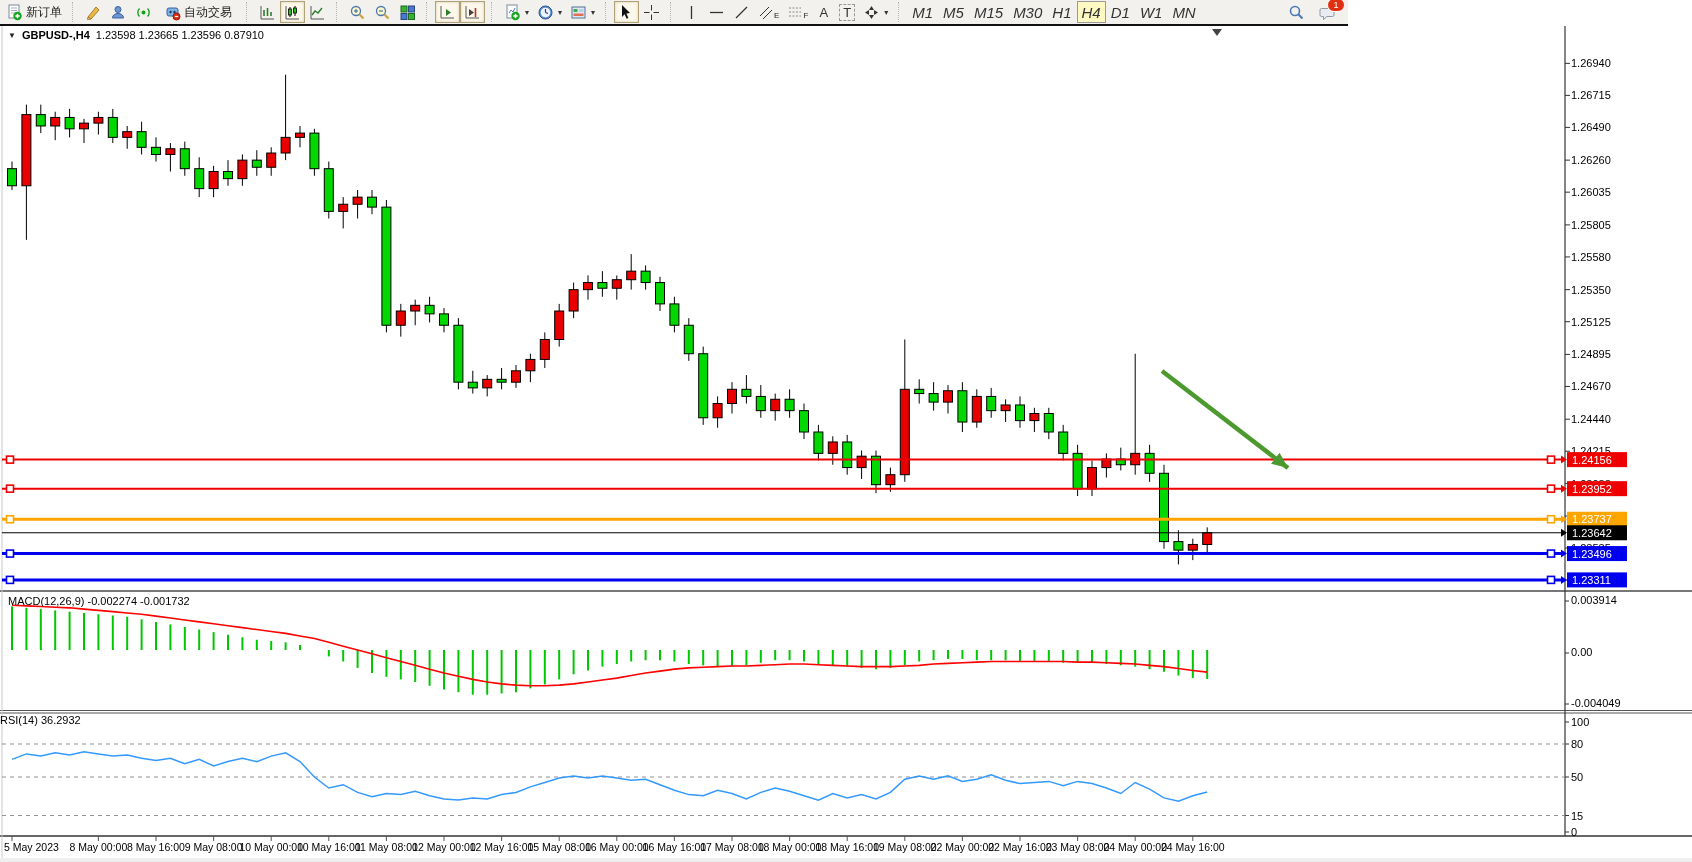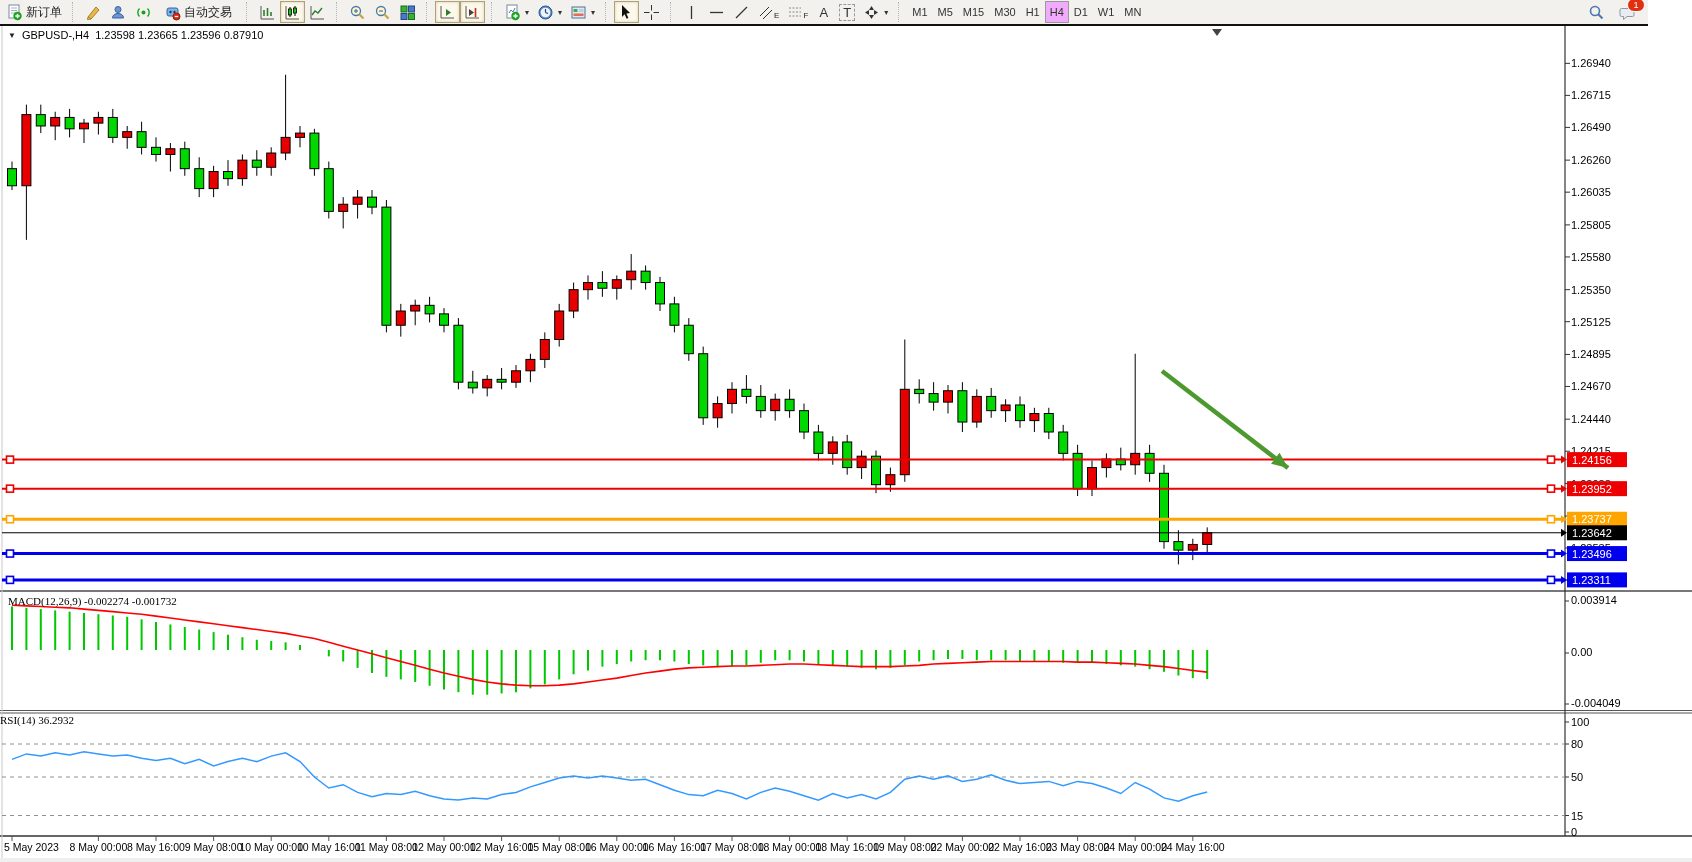--- a/index.html
+++ b/index.html
@@ -1,39 +1,39 @@
 <!DOCTYPE html>
 <html><head>
 <meta charset="utf-8">
 <style>
   html,body{margin:0;padding:0;}
   body{width:1692px;height:862px;overflow:hidden;position:relative;background:#ffffff;
        font-family:"Liberation Sans","DejaVu Sans",sans-serif;}
   
-  .toolbar{position:absolute;top:0;left:0;width:1648px;height:26px;background:#f2f1ee;
+  .toolbar{position:absolute;top:0;left:0;width:1348px;height:26px;background:#f2f1ee;
            border-bottom:2px solid #111;display:flex;align-items:center;padding:0 2px;box-sizing:border-box;z-index:6;}
   .tb-btn{height:22px;min-width:23px;border:1px solid transparent;background:transparent;display:flex;
           align-items:center;justify-content:center;gap:3px;padding:0 3px;font-size:12px;color:#222;cursor:default;box-sizing:border-box;}
   .tb-btn.on{background:#fdf8ec;border-color:#b0a278;box-shadow:inset 0 0 3px #d6caa6;}
   .tb-sep{width:4px;height:20px;border-left:1px dotted #b5b5b5;margin:0 4px 0 6px;}
   .ic{width:17px;height:17px;display:block;}
   .caret{font-size:8px;color:#333;margin-left:1px;}
-  .tf{font-size:11px;color:#333;padding:0 4px;height:20px;display:flex;align-items:center;border:1px solid transparent;}
-  .tf.on{background:#f0abfc;border-color:#9a9a9a;}
+  .tf{font-size:15px;color:#333;padding:0 4px;height:20px;display:flex;align-items:center;border:1px solid transparent;font-style:italic;}
+  .tf.on{background:#fef9c3;border-color:#9a9a9a;}
   .tb-right{margin-left:auto;display:flex;align-items:center;gap:6px;padding-right:6px;}
   .badge{position:absolute;top:-4px;right:-6px;background:#e03010;color:#fff;font-size:9px;border-radius:8px;
          min-width:12px;height:12px;line-height:12px;text-align:center;padding:0 2px;border:1px solid #fff;}
   .glyph{font-size:13px;color:#333;}
   
   #plot{position:absolute;left:0;top:0;z-index:2;pointer-events:none;}
   .pane{position:absolute;z-index:1;}
   .title-row{position:absolute;left:8px;top:29px;font-size:11px;color:#000;z-index:3;display:flex;gap:6px;align-items:center;}
   .title-row .tri{font-size:8px;color:#222;}
-  .title-row b{font-weight:normal;}
-  .ind-label{position:absolute;font-size:11px;color:#000;z-index:3;font-family:Liberation Serif, serif;}
+  .title-row b{font-weight:bold;}
+  .ind-label{position:absolute;font-size:11px;color:#000;z-index:3;}
   .bottom-strip{position:absolute;left:0;top:858px;width:1692px;height:4px;background:#efefef;z-index:1;}
 </style>
 </head>
 <body>
 
 <div class="toolbar">
   <button class="tb-btn" style="min-width:64px">
     <svg class="ic" viewBox="0 0 17 17">
         <rect x="3" y="1" width="10" height="13" fill="#fff" stroke="#7a8aa0"></rect>
         <line x1="5" y1="4" x2="11" y2="4" stroke="#9fb0c5"></line>

